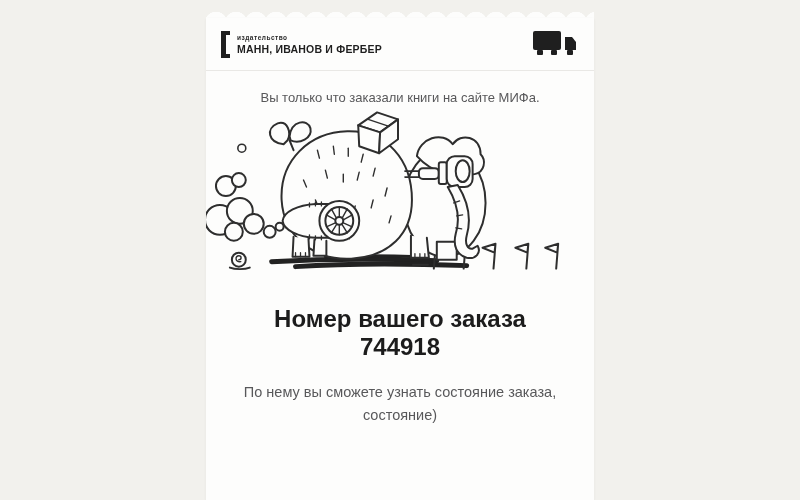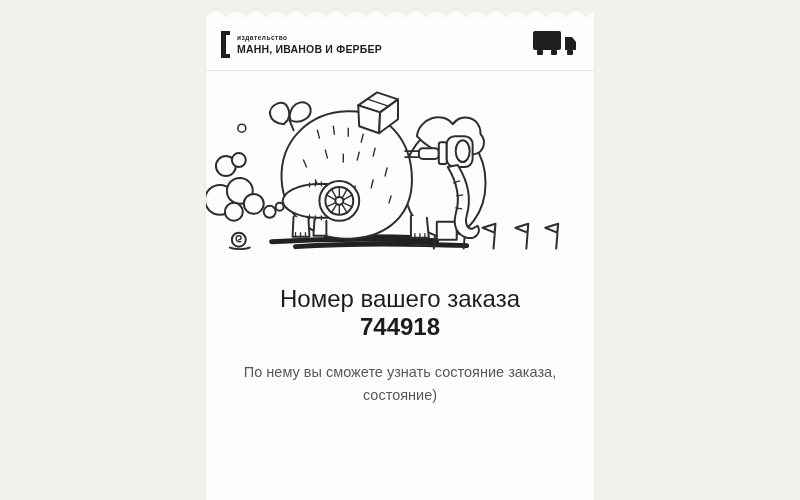--- a/index.html
+++ b/index.html
@@ -47,21 +47,21 @@
   .intro {
     margin-top:17px;
     text-align:center;
     font-size:13px; line-height:19px; color:#58585a;
   }
   
   .illo { margin-top:1px; }
   .illo svg { display:block; }
   
   .order { margin-top:22px; text-align:center; color:#1c1c1c; }
-  .order-title { font-size:24px; font-weight:normal; line-height:28px; }
+  .order-title { font-size:24px; font-weight:bold; line-height:28px; }
   .order-number { font-size:24px; font-weight:bold; line-height:28px;text-align:center; }
   
   .ftr {
     margin-top:20px; text-align:center;
     font-size:14.5px; line-height:23px; color:#58585a;
   }
 </style>
 </head>
 <body>
 
@@ -82,20 +82,21 @@
           <rect x="1" y="2" width="28" height="19" rx="2" fill="#1f1f1f"></rect>
           <rect x="5" y="21" width="6" height="5" rx="1" fill="#1f1f1f"></rect>
           <rect x="19" y="21" width="6" height="5" rx="1" fill="#1f1f1f"></rect>
           <path d="M33 8 h7 l4 5 v8 h-11 z" fill="#1f1f1f"></path>
           <rect x="35" y="21" width="6" height="5" rx="1" fill="#1f1f1f"></rect>
         </svg>
       </div>
     </div>
 
     <div class="intro">
+      <div>Вы только что заказали книги на сайте МИФа.</div>
     </div>
 
     <div class="illo">
       <svg width="388" height="175" viewBox="0 0 390 175" fill="none" stroke="#2e2e2e" stroke-width="2" stroke-linecap="round" stroke-linejoin="round">
 
         <g stroke="#222">
           <path d="M66 154 C120 151,180 151,232 153" stroke-width="5"></path>
           <path d="M90 159 C150 155,210 156,262 158" stroke-width="5"></path>
           <path d="M120 149 C160 147,190 148,215 149" stroke-width="3"></path>
         </g>

